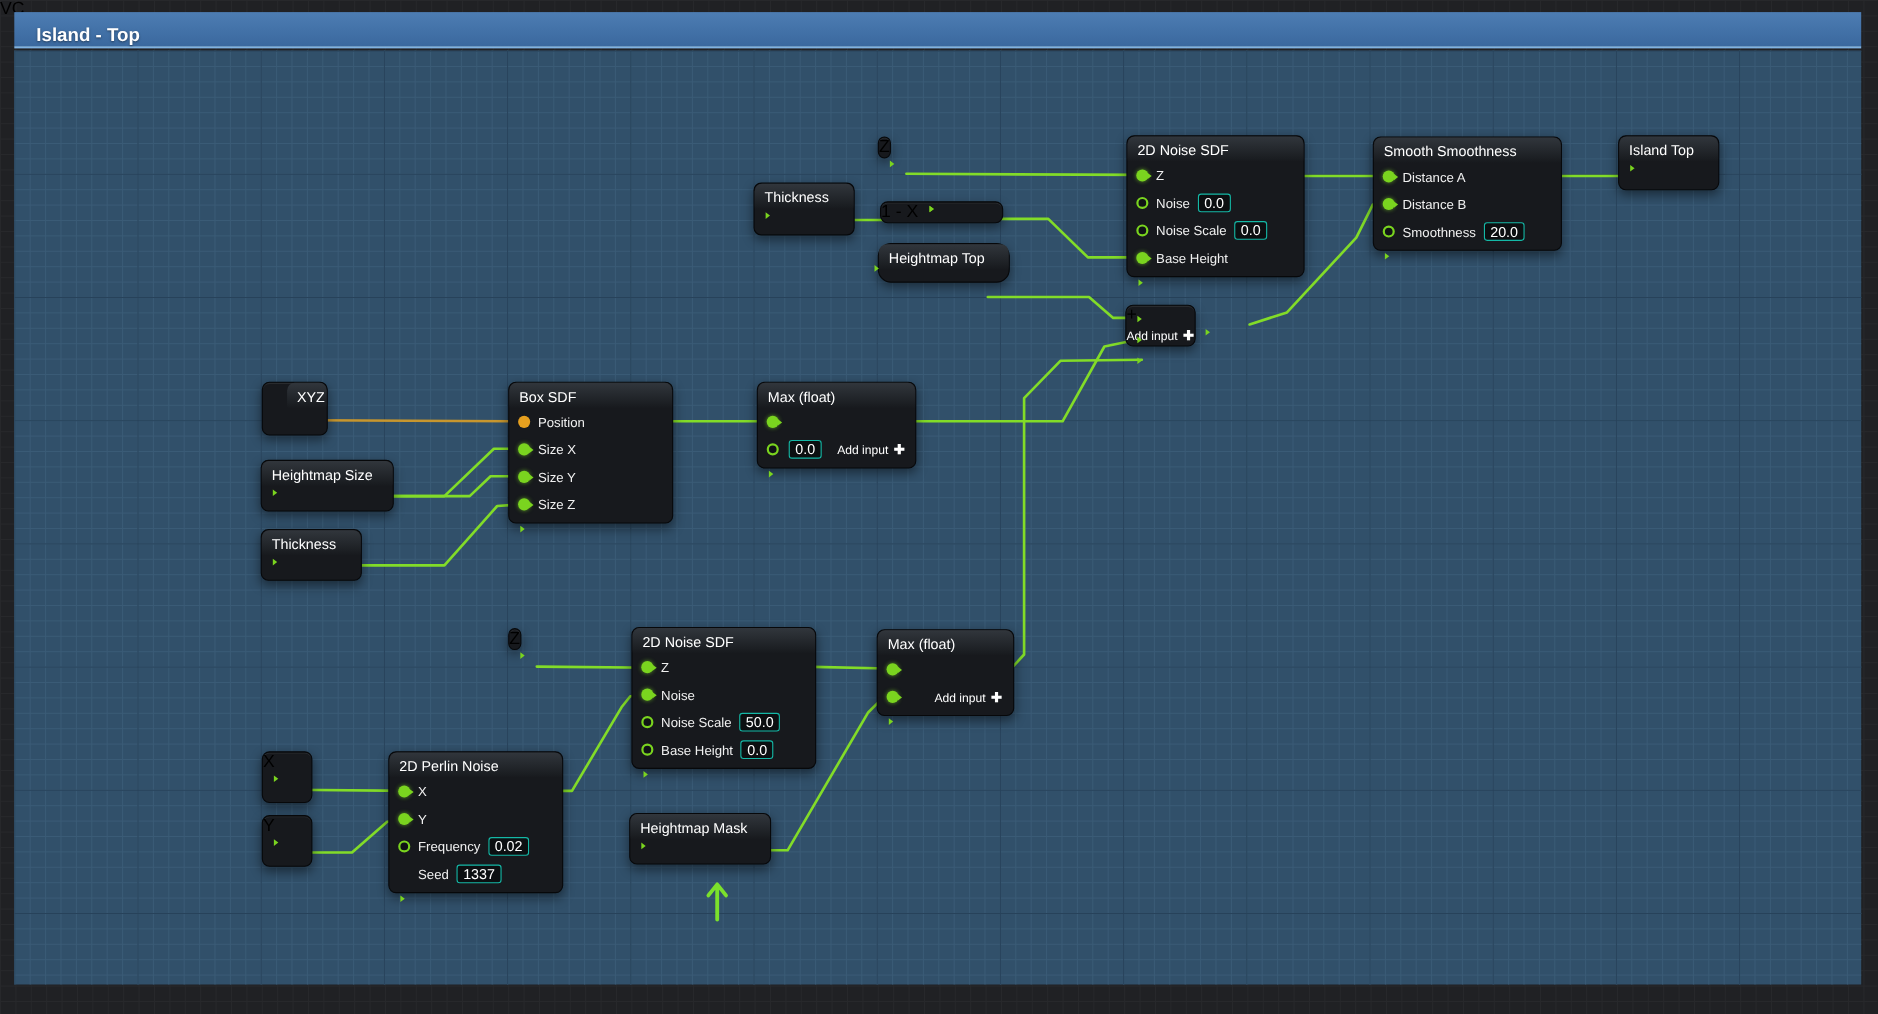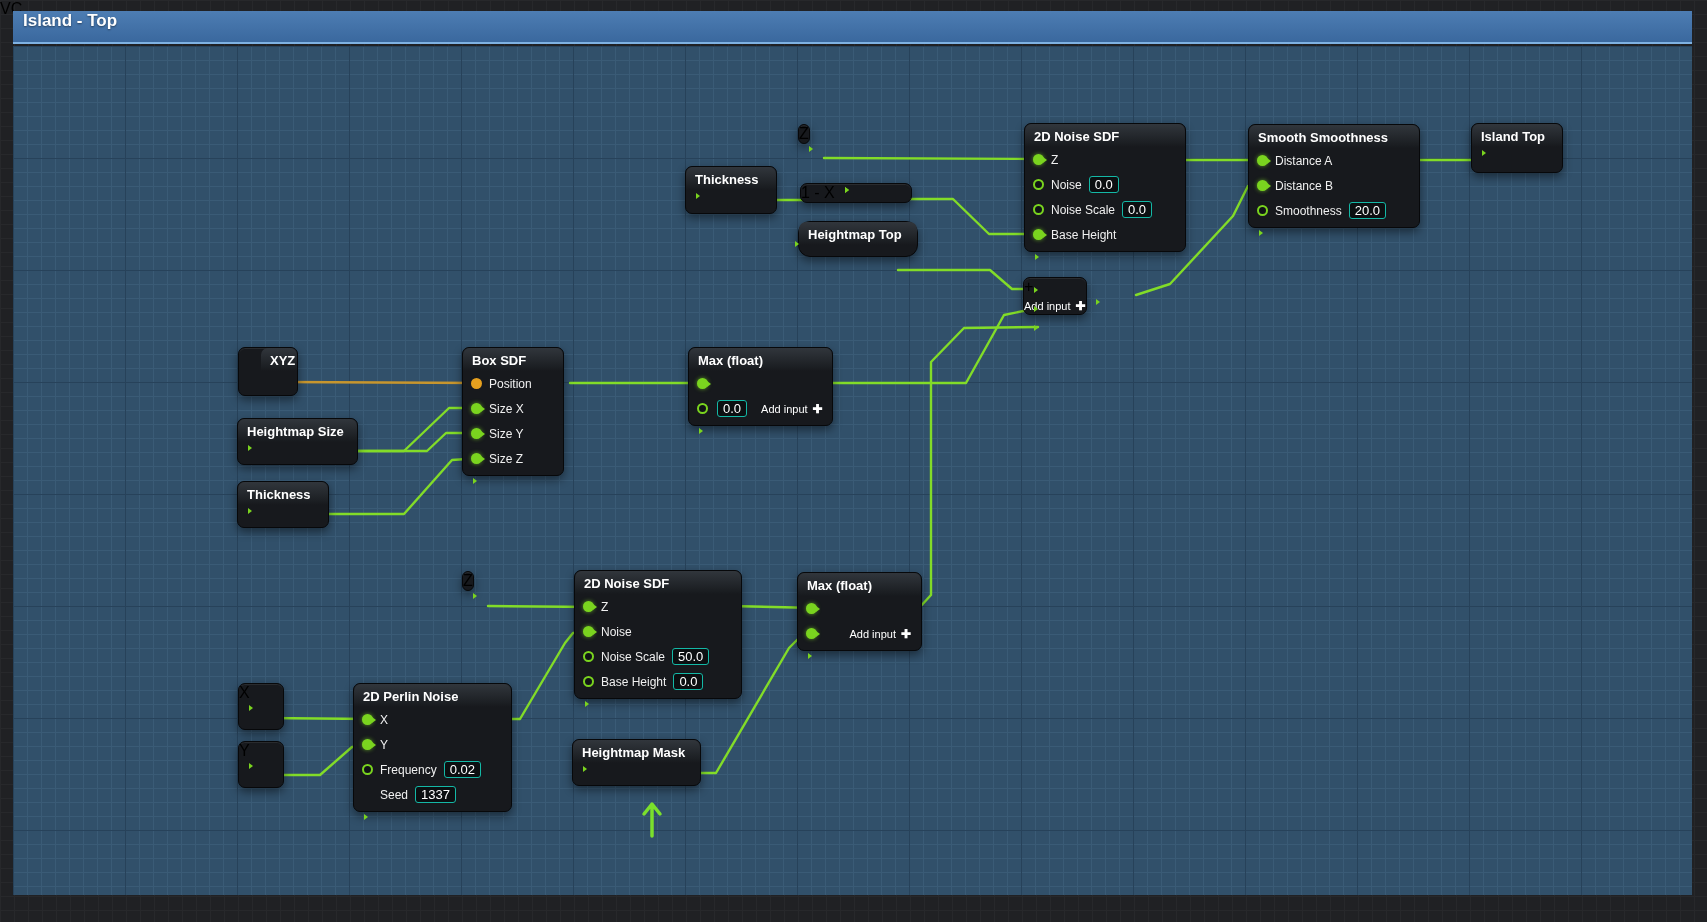--- a/index.html
+++ b/index.html
@@ -6,40 +6,40 @@
   .stage{position:relative;width:1707px;height:922px;overflow:hidden;
     font-family:"Liberation Sans",sans-serif;
     background-color:#202124;
     background-image:
       linear-gradient(#27282b 1px, transparent 1px),
       linear-gradient(90deg,#27282b 1px, transparent 1px);
     background-size:14px 14px;}
   
   .titlebar{position:absolute;left:13px;right:15px;top:11px;height:33px;z-index:5;
     background:linear-gradient(180deg,#4d7db3,#3a689e);
-    border-bottom:2px solid #7fb2e2;display:flex;align-items:flex-start;padding-left:10px;box-sizing:border-box;}
+    border-bottom:2px solid #7fb2e2;display:flex;align-items:flex-end;padding-left:20px;box-sizing:border-box;}
   .titlebar .title{font-weight:bold;font-size:17px;color:#ffffff;text-shadow:0 1px 2px rgba(0,0,0,.45);}
   
   .canvas{position:absolute;left:13px;right:15px;top:46px;bottom:27px;
     background-color:#31506a;
     background-image:
       linear-gradient(#27425a 1px, transparent 1px),
       linear-gradient(90deg,#27425a 1px, transparent 1px),
       linear-gradient(#3a5b76 1px, transparent 1px),
       linear-gradient(90deg,#3a5b76 1px, transparent 1px);
     background-size:112px 112px,112px 112px,14px 14px,14px 14px;}
   .wires{position:absolute;left:0;top:0;z-index:1;pointer-events:none;}
   .wires polyline,.wires path{fill:none;stroke-linejoin:round;stroke-linecap:round;}
   .wgreen{stroke:#82dc28;stroke-width:2.4;}
   .worange{stroke:#c7962e;stroke-width:2.4;}
   .warrow{stroke:#7be02c;stroke-width:3.5;}
   
   .node{position:absolute;z-index:2;background:#17191d;border:1px solid #07080a;border-radius:7px;
     box-shadow:0 4px 10px rgba(0,0,0,.45), inset 0 1px 0 rgba(255,255,255,.08);box-sizing:border-box;}
-  .ntitle{font-weight:bold;font-size:13px;color:#ffffff;padding:5px 10px 3px 9px;white-space:nowrap;
+  .ntitle{font-weight:normal;font-size:13px;color:#ffffff;padding:5px 10px 3px 9px;white-space:nowrap;
     background:linear-gradient(180deg,#31363c,#1b1e22 85%,rgba(0,0,0,0));border-radius:7px 7px 0 0;}
   .rows{padding-bottom:4px;}
   .row{display:flex;align-items:center;height:25px;padding:0 10px 0 8px;gap:7px;}
   .plabel{font-size:12px;color:#f0f0f0;white-space:nowrap;}
   .vbox{font-size:13px;color:#ffffff;background:#0c0f11;border:1px solid #14b8a6;border-radius:3px;
     padding:1px 5px;line-height:13px;}
   .spacer{flex:1;}
   .addinput{font-size:11px;color:#ffffff;white-space:nowrap;}
   .addinput .plus{font-weight:bold;font-size:12px;margin-left:5px;}
   
@@ -200,21 +200,21 @@
   <div class="node" style="left:237px;top:418px;width:121px;height:47px;">
     <div class="ntitle">Heightmap Size</div>
     <span class="pin filled pin-br"></span>
   </div>
 
   <div class="node" style="left:237px;top:481px;width:92px;height:47px;">
     <div class="ntitle">Thickness</div>
     <span class="pin filled pin-br"></span>
   </div>
 
-  <div class="node" style="left:462px;top:347px;width:102px;">
+  <div class="node" style="left:462px;top:347px;width:150px;">
     <div class="ntitle">Box SDF</div>
     <div class="rows">
       <div class="row">
         <span class="pin orange"></span>
         <span class="plabel">Position</span>
       </div>
       <div class="row">
         <span class="pin filled"></span>
         <span class="plabel">Size X</span>
       </div>

